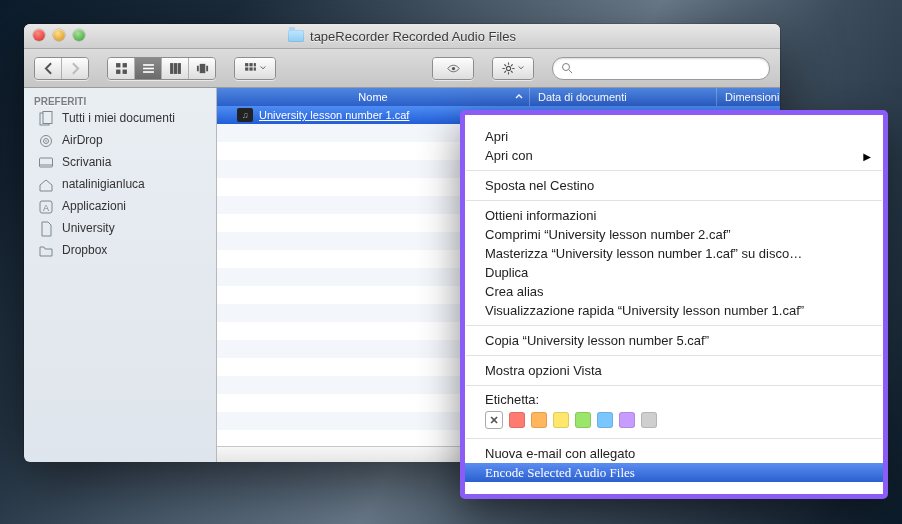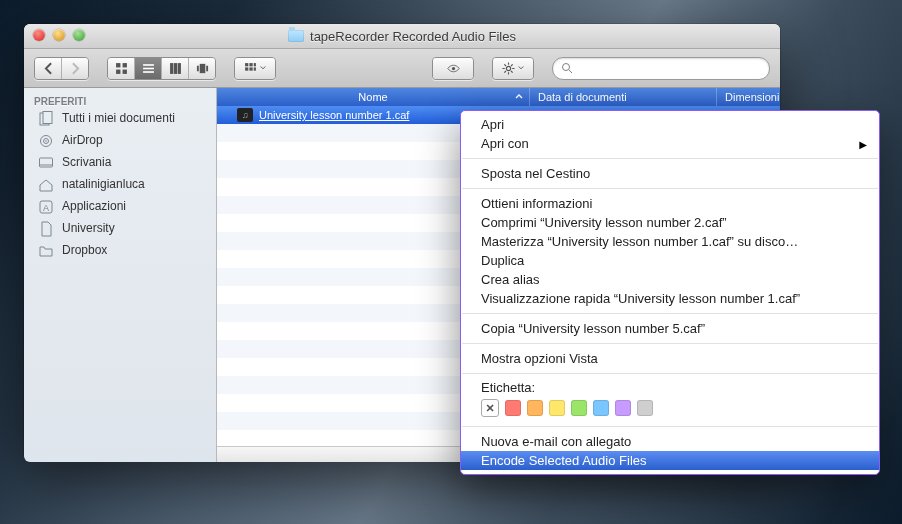--- a/index.html
+++ b/index.html
@@ -45,23 +45,23 @@
 .rows{flex:1;overflow:hidden;position:relative;}
 .stripes{position:absolute;inset:0;}
 .stripe{height:18px;}
 .stripe.e{background:#f3f6fb;}
 .filerow{position:absolute;left:0;top:0;right:0;height:18px;background:linear-gradient(#4f8df3,#225ed8);color:#fff;display:flex;align-items:center;font-size:11px;}
 .filerow .fr-icon{margin:0 6px 0 20px;width:16px;height:14px;background:#222;border-radius:2px;display:flex;align-items:center;justify-content:center;}
 .filerow .fr-icon:after{content:"♫";color:#aaa;font-size:9px;}
 .filerow .fr-name{text-decoration:underline;}
 .scrollbar-h{height:15px;background:linear-gradient(#f7f7f7,#e6e6e6);border-top:1px solid #c8c8c8;}
 
-.ctx{position:absolute;left:460px;top:110px;width:418px;background:#fff;border:1px solid #8b5cf6;border-radius:5px;box-shadow:0 16px 40px rgba(0,0,0,.45);z-index:30;font-size:13px;color:#222;padding:4px 0;}
+.ctx{position:absolute;left:460px;top:110px;width:418px;background:#fff;border:5px solid #8b5cf6;border-radius:5px;box-shadow:0 16px 40px rgba(0,0,0,.45);z-index:30;font-size:13px;color:#222;padding:12px 0;}
 .ctx-item{height:19px;display:flex;align-items:center;padding:0 20px 0 20px;white-space:nowrap;position:relative;}
-.ctx-item.hl{background:linear-gradient(#5b8df1,#2a5fce);color:#fff;}
+.ctx-item.hl{background:linear-gradient(#5b8df1,#2a5fce);color:#fff;font-family:Liberation Serif, serif;}
 .ctx-item .chev{position:absolute;right:12px;top:50%;transform:translateY(-50%);font-size:10px;color:#000;}
 .ctx-sep{height:1px;margin:5px 1px;background:#e1e1e1;}
 .ctx-labels{display:flex;align-items:center;gap:6px;padding:3px 20px 4px;}
 .lab-sw{width:16px;height:16px;border-radius:3px;box-shadow:inset 0 0 0 1px rgba(0,0,0,.12);}
 .lab-x{width:16px;height:16px;border:1px solid #aaa;border-radius:3px;display:flex;align-items:center;justify-content:center;font-size:11px;font-weight:bold;color:#555;background:#fff;}
 </style>
 </head>
 <body>
 <div class="desktop"></div>
 

